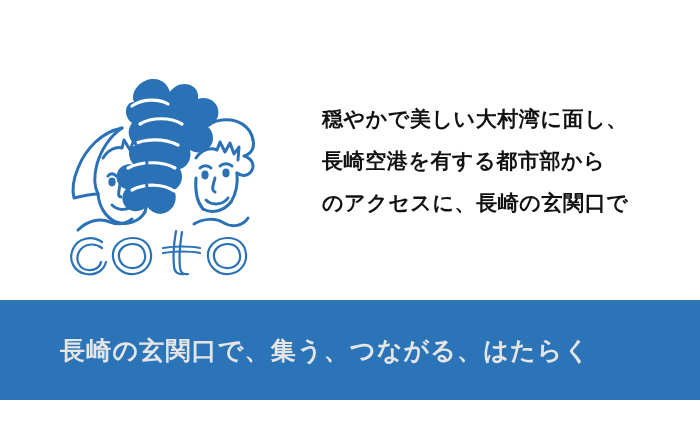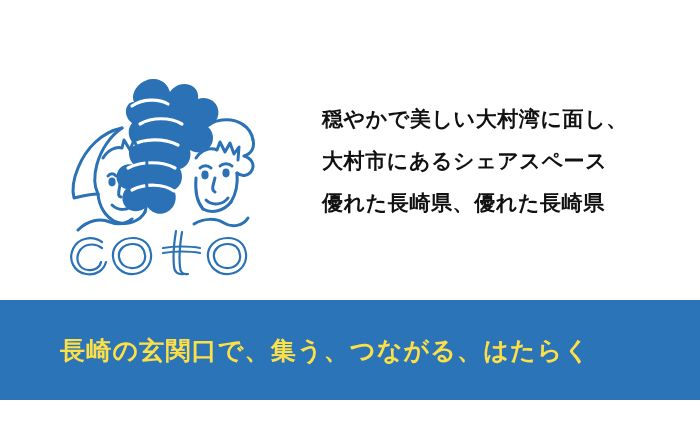--- a/index.html
+++ b/index.html
@@ -84,21 +84,21 @@
     width: 700px;
     height: 100px;
     background: #2B74B8;
     display: flex;
     align-items: center;
   }
   .banner-text {
     font-family: "DejaVu Sans", "Liberation Sans", sans-serif;
     font-size: 25px;
     font-weight: 700;
-    color: #fde047;
+    color: #e5e5e5;
     letter-spacing: 1.2px;
     margin-left: 60px;
     white-space: nowrap;
   }
 
   
   .bottom-strip {
     position: absolute;
     left: 0;
     top: 400px;
@@ -230,22 +230,22 @@
 
             <path d="M164,9 C151,9 143,18 144,28 C145,38 154,46 165,45 C176,44 183,35 182,25 C181,15 174,9 164,9 Z"></path>
             <path d="M164,15 C155,15 149,21 150,28 C151,35 157,40 165,39 C173,38 177,32 176,26 C175,19 171,15 164,15 Z"></path>
           </g>
         </svg>
       </div>
     </div>
 
     <div class="desc">
       <div class="desc-line">穏やかで美しい大村湾に面し、</div>
-      <div class="desc-line">大村市にあるシェアスペース</div>
-      <div class="desc-line">優れた長崎県、優れた長崎県</div>
+      <div class="desc-line">長崎空港を有する都市部から</div>
+      <div class="desc-line">のアクセスに、長崎の玄関口で</div>
     </div>
 
   </div>
 
   <div class="banner">
     <div class="banner-text">長崎の玄関口で、集う、つながる、はたらく</div>
   </div>
 
   <div class="bottom-strip"></div>
 

